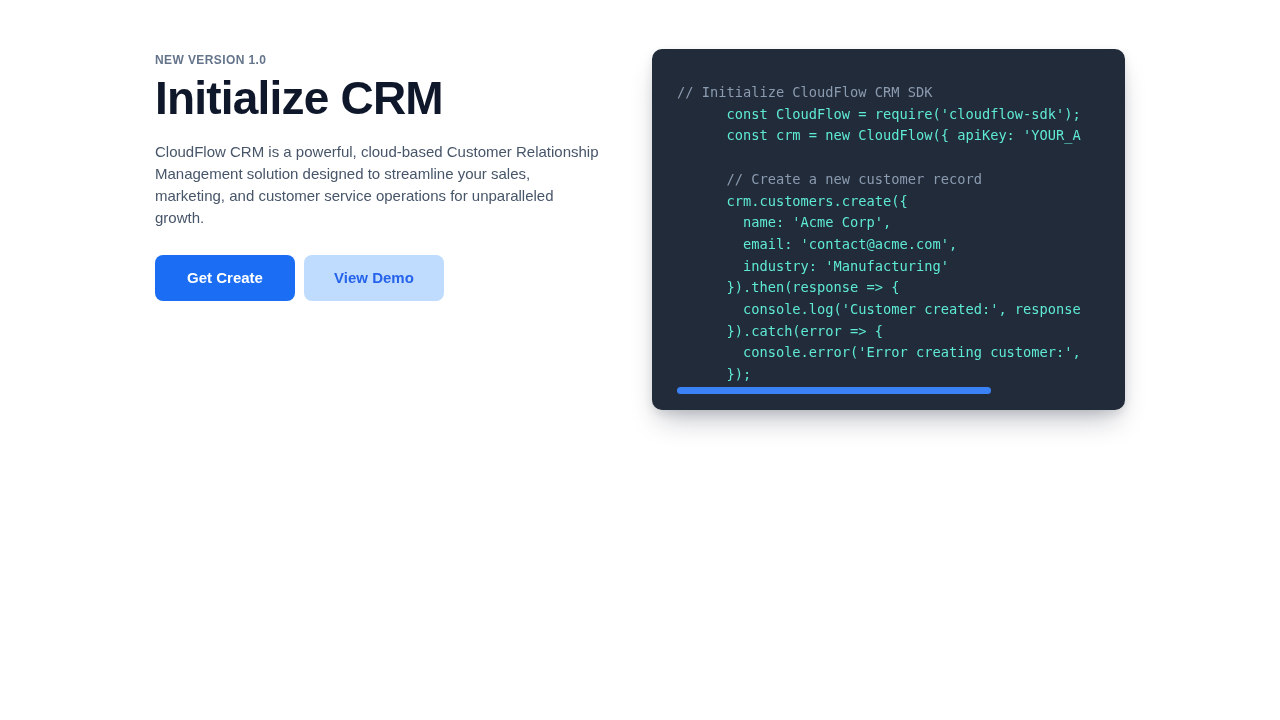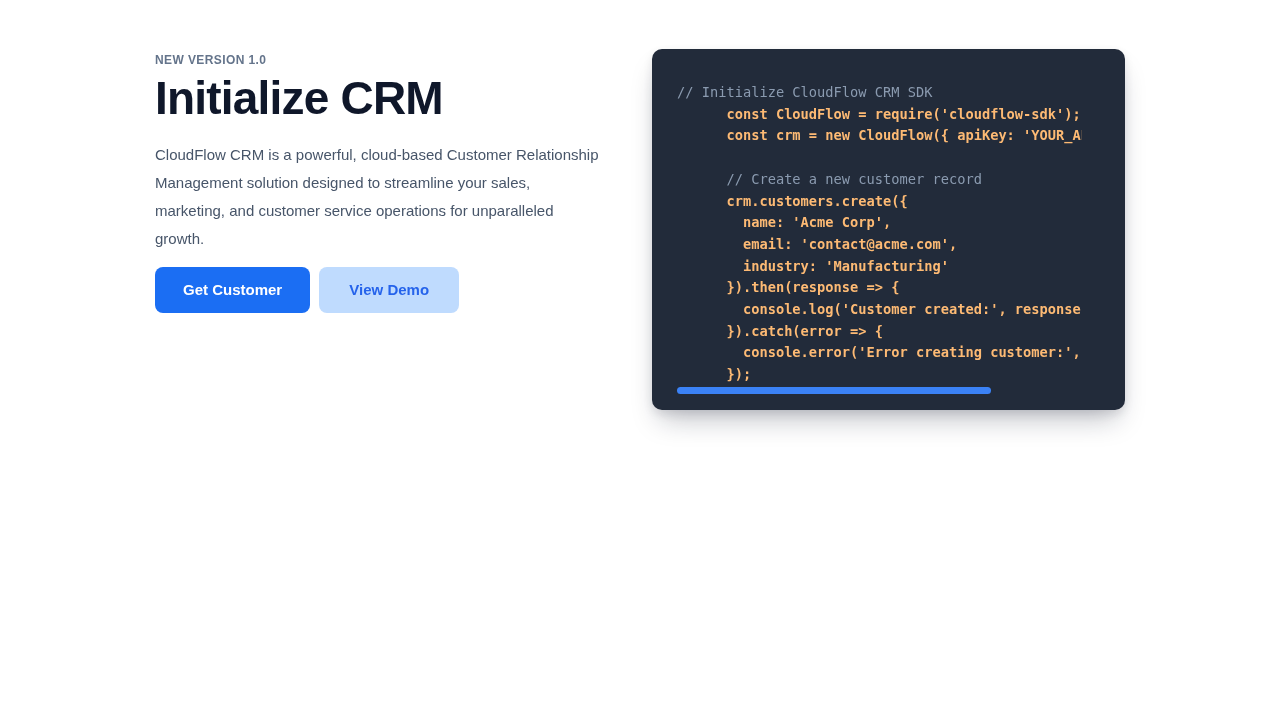--- a/index.html
+++ b/index.html
@@ -35,23 +35,23 @@
     font-size: 46px;
     line-height: 1.1;
     font-weight: 800;
     letter-spacing: -0.8px;
     color: #0f172a;
     margin-bottom: 17px;
   }
   .description {
     max-width: 445px;
     font-size: 15px;
-    line-height: 28px;
+    line-height: 22px;
     color: #475569;
-    margin-bottom: 14px;
+    margin-bottom: 26px;
   }
   .btn-row {
     display: flex;
     gap: 9px;
   }
   .btn {
     height: 46px;
     min-width: 140px;
     padding: 0 28px;
     border: none;
@@ -81,41 +81,41 @@
   }
   .code {
     width: 405px;
     overflow: hidden;
     font-family: "DejaVu Sans Mono", monospace;
     font-size: 13.7px;
     line-height: 21.7px;
     white-space: pre;
   }
   .code-line { min-height: 21.7px; }
-  .code-line.code    { color: #fdba74; font-weight: bold; }
+  .code-line.code    { color: #5eead4; }
   .code-line.comment { color: #8b9bb0; }
   .scrollbar-thumb {
     width: 314px;
     height: 7px;
     margin-top: 1px;
     border-radius: 4px;
     background: #3b82f6;
   }
 </style>
 <title>CloudFlow CRM</title></head>
 <body>
 
 <main class="hero">
 
   <div class="hero-left">
     <div class="eyebrow">NEW VERSION 1.0</div>
     <h1 class="title">Initialize CRM</h1>
     <p class="description">CloudFlow CRM is a powerful, cloud-based Customer Relationship Management solution designed to streamline your sales, marketing, and customer service operations for unparalleled growth.</p>
     <div class="btn-row">
-      <button class="btn btn-primary">Get Customer</button>
+      <button class="btn btn-primary">Get Create</button>
       <button class="btn btn-secondary">View Demo</button>
     </div>
   </div>
 
   <div class="code-panel">
     <pre class="code"><code id="code-lines"><div class="code-line comment">// Initialize CloudFlow CRM SDK</div><div class="code-line code">      const CloudFlow = require('cloudflow-sdk');</div><div class="code-line code">      const crm = new CloudFlow({ apiKey: 'YOUR_API_KEY' });</div><div class="code-line blank"></div><div class="code-line comment">      // Create a new customer record</div><div class="code-line code">      crm.customers.create({</div><div class="code-line code">        name: 'Acme Corp',</div><div class="code-line code">        email: 'contact@acme.com',</div><div class="code-line code">        industry: 'Manufacturing'</div><div class="code-line code">      }).then(response =&gt; {</div><div class="code-line code">        console.log('Customer created:', response.data);</div><div class="code-line code">      }).catch(error =&gt; {</div><div class="code-line code">        console.error('Error creating customer:', error);</div><div class="code-line code">      });</div></code></pre>
     <div class="scrollbar-thumb"></div>
   </div>
 
 </main>

